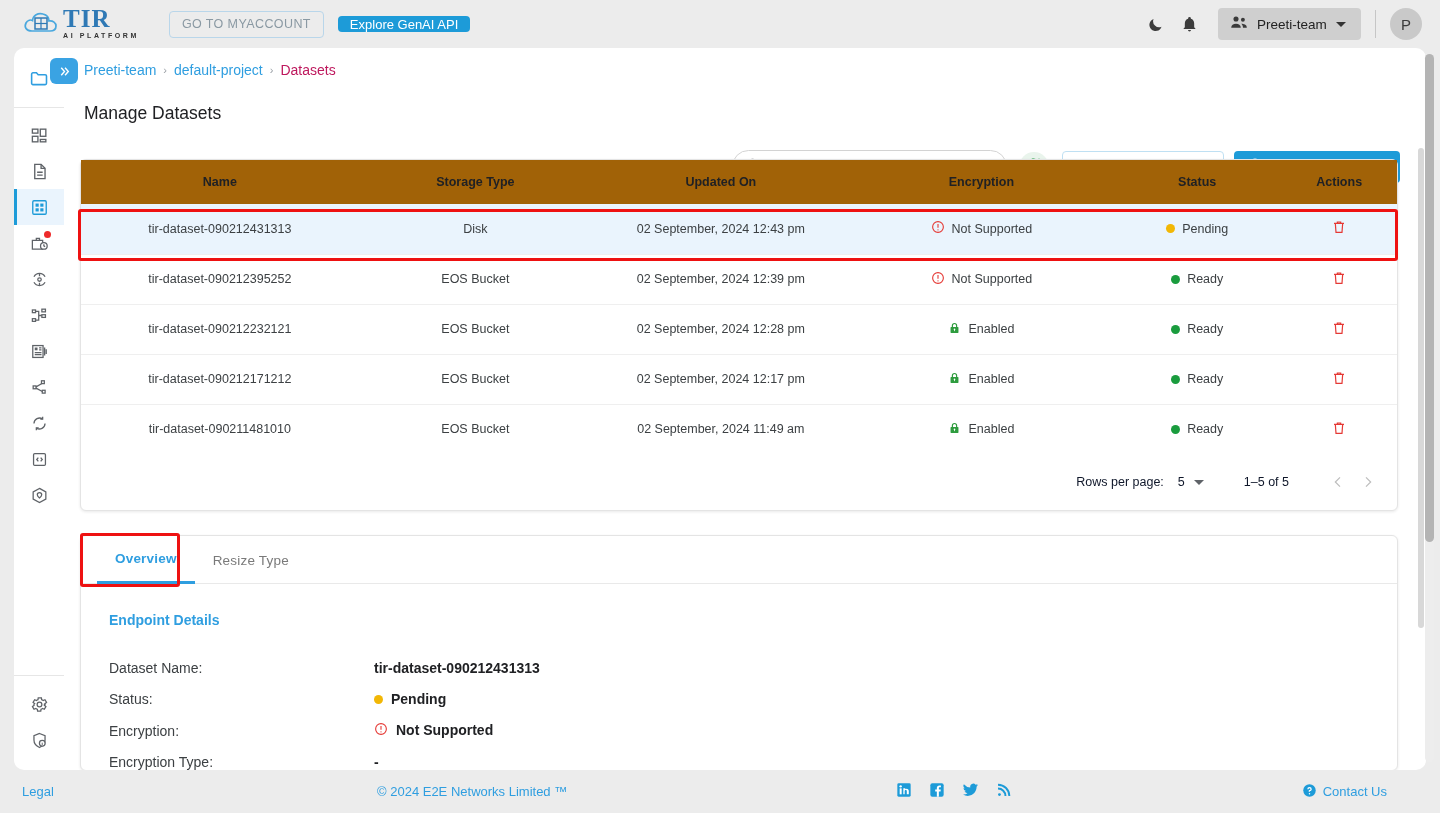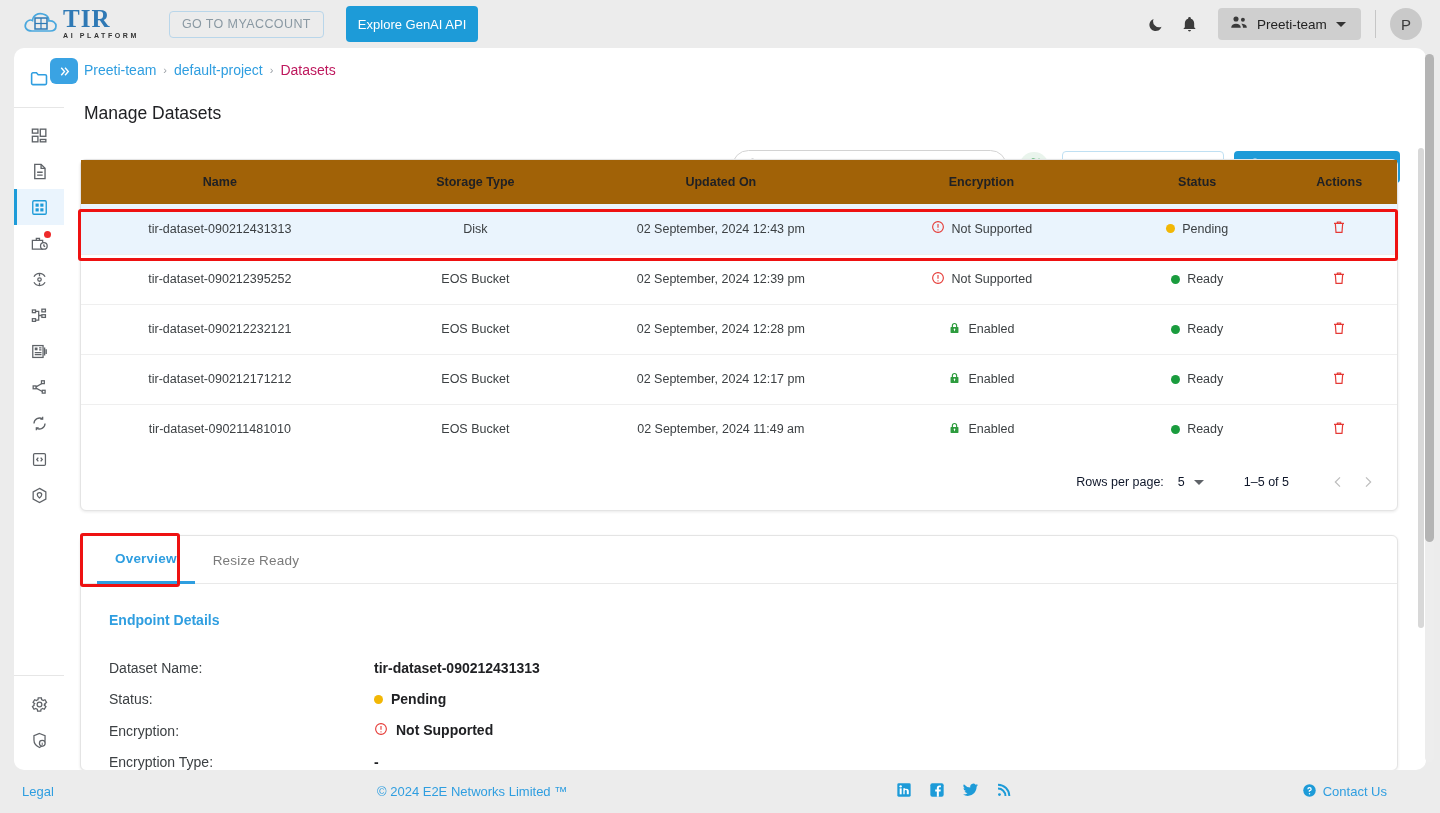--- a/index.html
+++ b/index.html
@@ -28,21 +28,21 @@
     font-size: 7px; font-weight: bold; color: #333;
     letter-spacing: 2.6px; line-height: 10px; margin-top: 1px;
   }
   .btn-myaccount {
     margin-left: 30px; height: 27px; padding: 0 12px;
     border: 1px solid #b9d6ea; border-radius: 4px; background: transparent;
     color: #8a99a3; font-size: 12.5px; letter-spacing: .4px;
     display: flex; align-items: center; cursor: pointer;
   }
   .btn-genai {
-    margin-left: 22px; height: 36px; padding: 0 12px;
+    margin-left: 14px; height: 16px; padding: 0 12px;
     border: none; border-radius: 4px; background: #1d9bd8;
     color: #fff; font-size: 13px; display: flex; align-items: center;
     cursor: pointer;
   }
   .top-right {
     margin-left: auto; display: flex; align-items: center;
     margin-right: 18px; gap: 0;
   }
   .ico-btn {
     width: 34px; height: 34px; display: flex; align-items: center;
@@ -588,21 +588,21 @@
           <svg width="16" height="16" viewBox="0 0 24 24" fill="none" stroke="currentColor" stroke-width="1.8">
               <path d="M9 5l7 7-7 7"></path>
             </svg>
         </span>
       </div>
     </div>
 
     <div class="tabs-card">
       <div class="tabrow">
         <div class="tab active">Overview</div>
-        <div class="tab">Resize Ready</div>
+        <div class="tab">Resize Type</div>
       </div>
       <div class="section-title">Endpoint Details</div>
       <div class="dl" id="details-list">
           <div class="dl-row">
             <div class="dl-key">Dataset Name:</div>
             <div class="dl-val">
               <span>tir-dataset-090212431313</span>
             </div>
           </div>
           <div class="dl-row">

